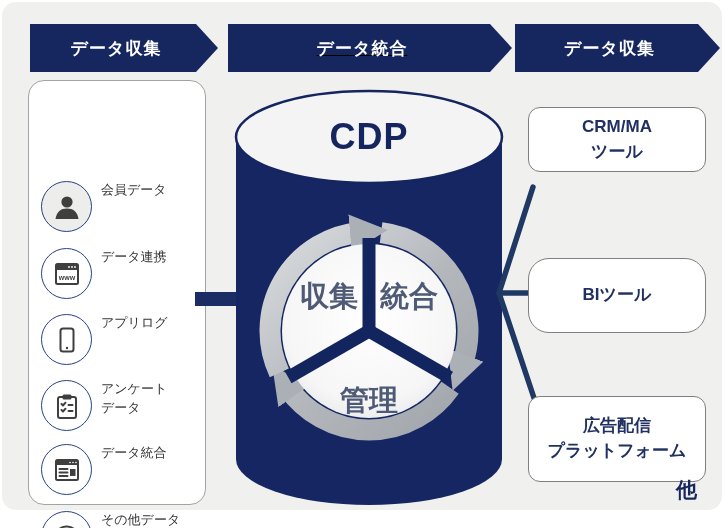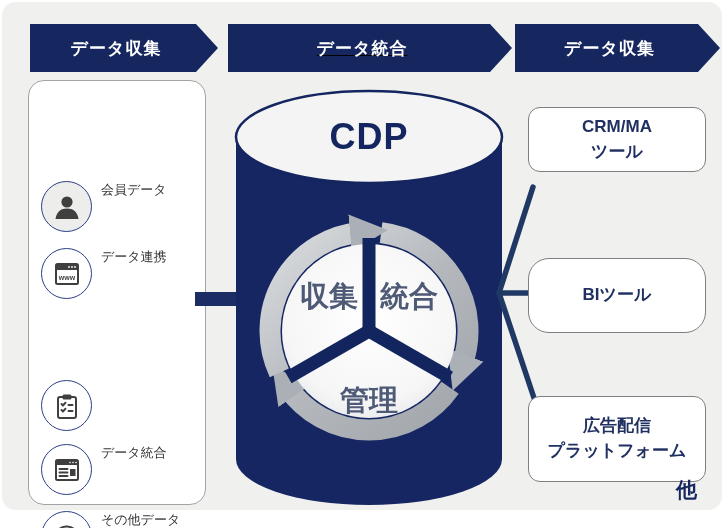--- a/index.html
+++ b/index.html
@@ -87,32 +87,43 @@
           <rect class="glyph-fill" x="4" y="5" width="22" height="6"></rect>
           <circle cx="17" cy="8" r="0.9" fill="#ffffff"></circle>
           <circle cx="20" cy="8" r="0.9" fill="#ffffff"></circle>
           <circle cx="23" cy="8" r="0.9" fill="#ffffff"></circle>
           <text class="glyph-text" x="15" y="20.5" font-size="7" text-anchor="middle">www</text>
         </svg>
       </div>
       <span class="source-label">データ連携</span>
     </div>
 
+    <div class="source-item" style="top:233px;">
+      <div class="icon-circle">
+        <svg width="30" height="30" viewBox="0 0 30 30">
+          <rect class="glyph" x="8.5" y="3.5" width="13" height="23" rx="2.5"></rect>
+          <circle class="glyph-fill" cx="15" cy="23" r="1.2"></circle>
+        </svg>
+      </div>
+      <span class="source-label">アプリログ</span>
+    </div>
 
     <div class="source-item" style="top:299px;">
       <div class="icon-circle">
         <svg width="30" height="30" viewBox="0 0 30 30">
           <rect class="glyph" x="6" y="6" width="18" height="21" rx="2"></rect>
           <rect class="glyph-fill" x="10.5" y="3.5" width="9" height="5" rx="1.5"></rect>
           <path class="glyph" d="M9.5,13 l1.5,1.5 l2.5,-2.8" stroke-width="1.6"></path>
           <path class="glyph" d="M9.5,19 l1.5,1.5 l2.5,-2.8" stroke-width="1.6"></path>
           <path class="glyph" d="M16.5,14 h4" stroke-width="1.6"></path>
           <path class="glyph" d="M16.5,20 h4" stroke-width="1.6"></path>
         </svg>
       </div>
+      <span class="source-label">アンケート
+データ</span>
     </div>
 
     <div class="source-item" style="top:363px;">
       <div class="icon-circle">
         <svg width="30" height="30" viewBox="0 0 30 30">
           <rect class="glyph" x="4" y="5" width="22" height="20" rx="1.5"></rect>
           <rect class="glyph-fill" x="4" y="5" width="22" height="5"></rect>
           <circle cx="18" cy="7.5" r="0.8" fill="#ffffff"></circle>
           <circle cx="21" cy="7.5" r="0.8" fill="#ffffff"></circle>
           <circle cx="24" cy="7.5" r="0.8" fill="#ffffff"></circle>

